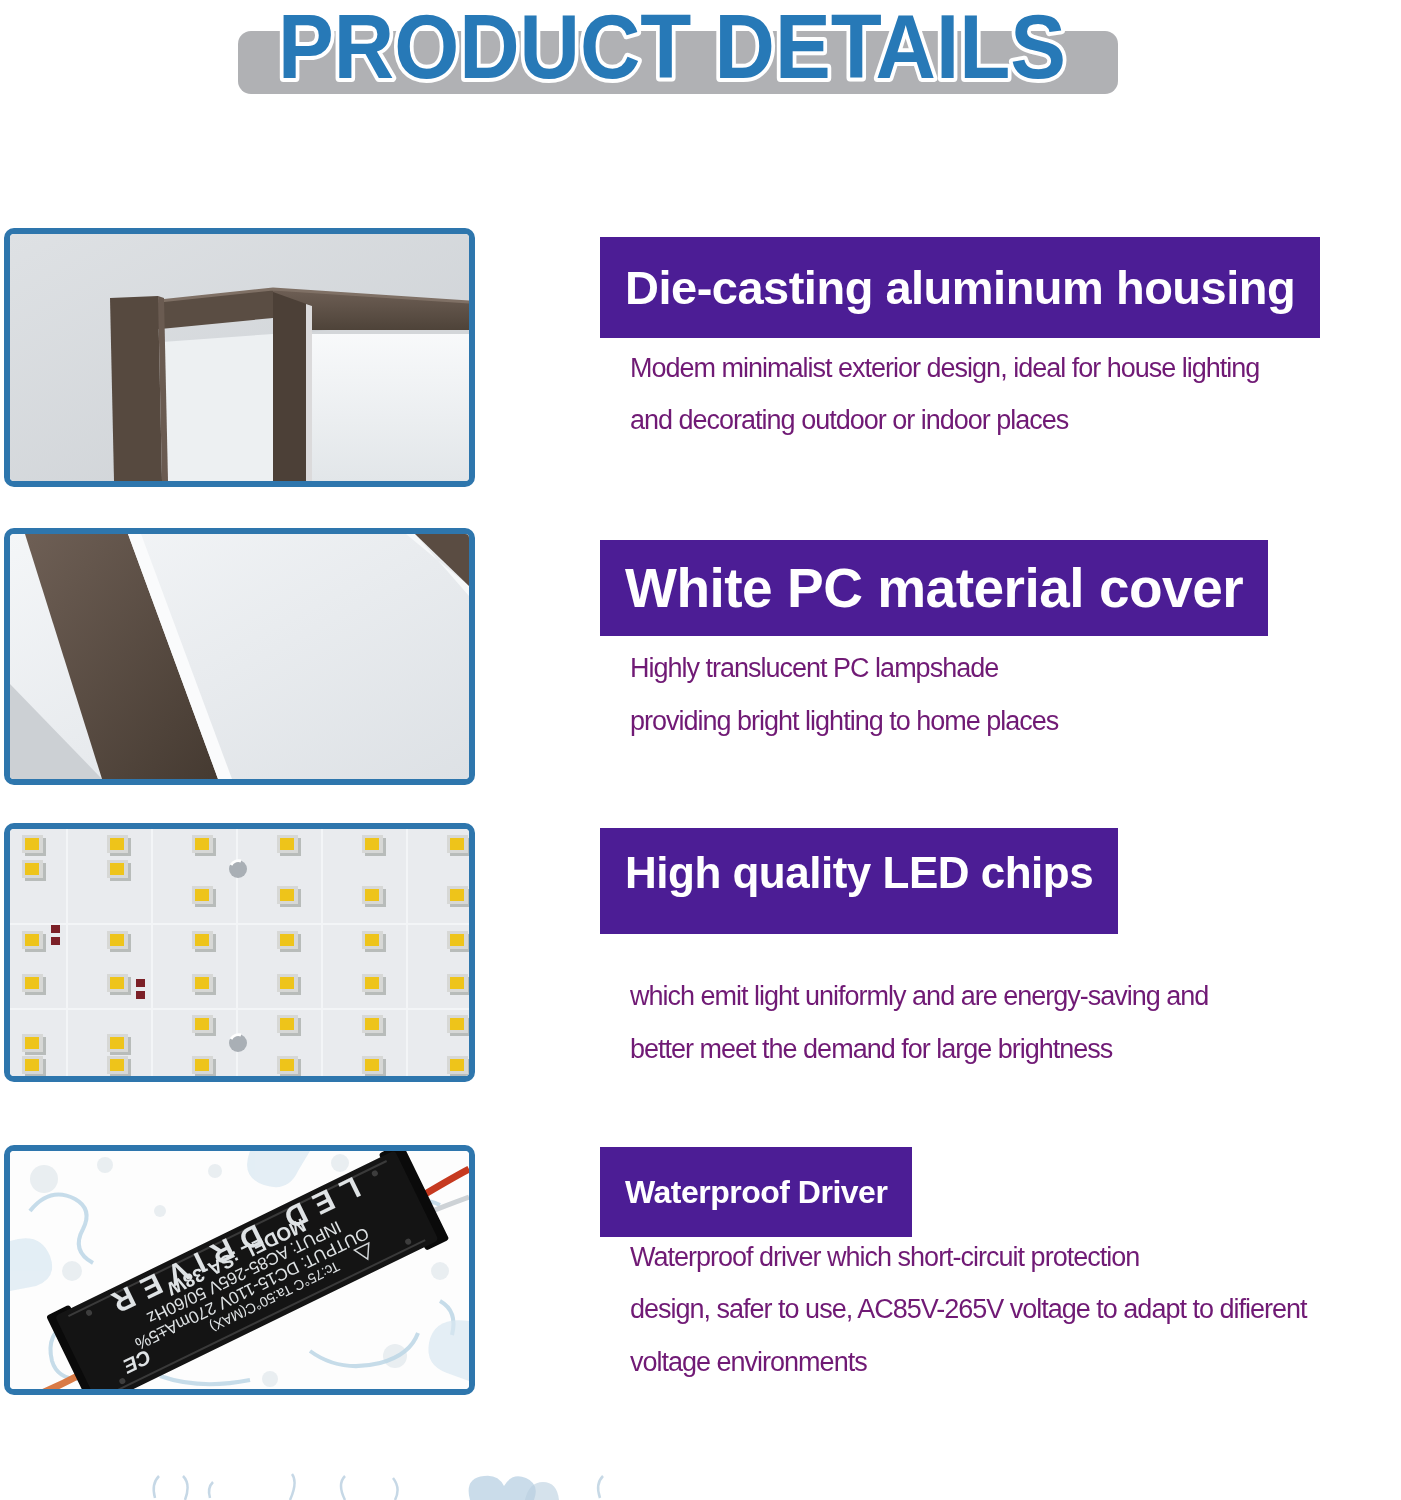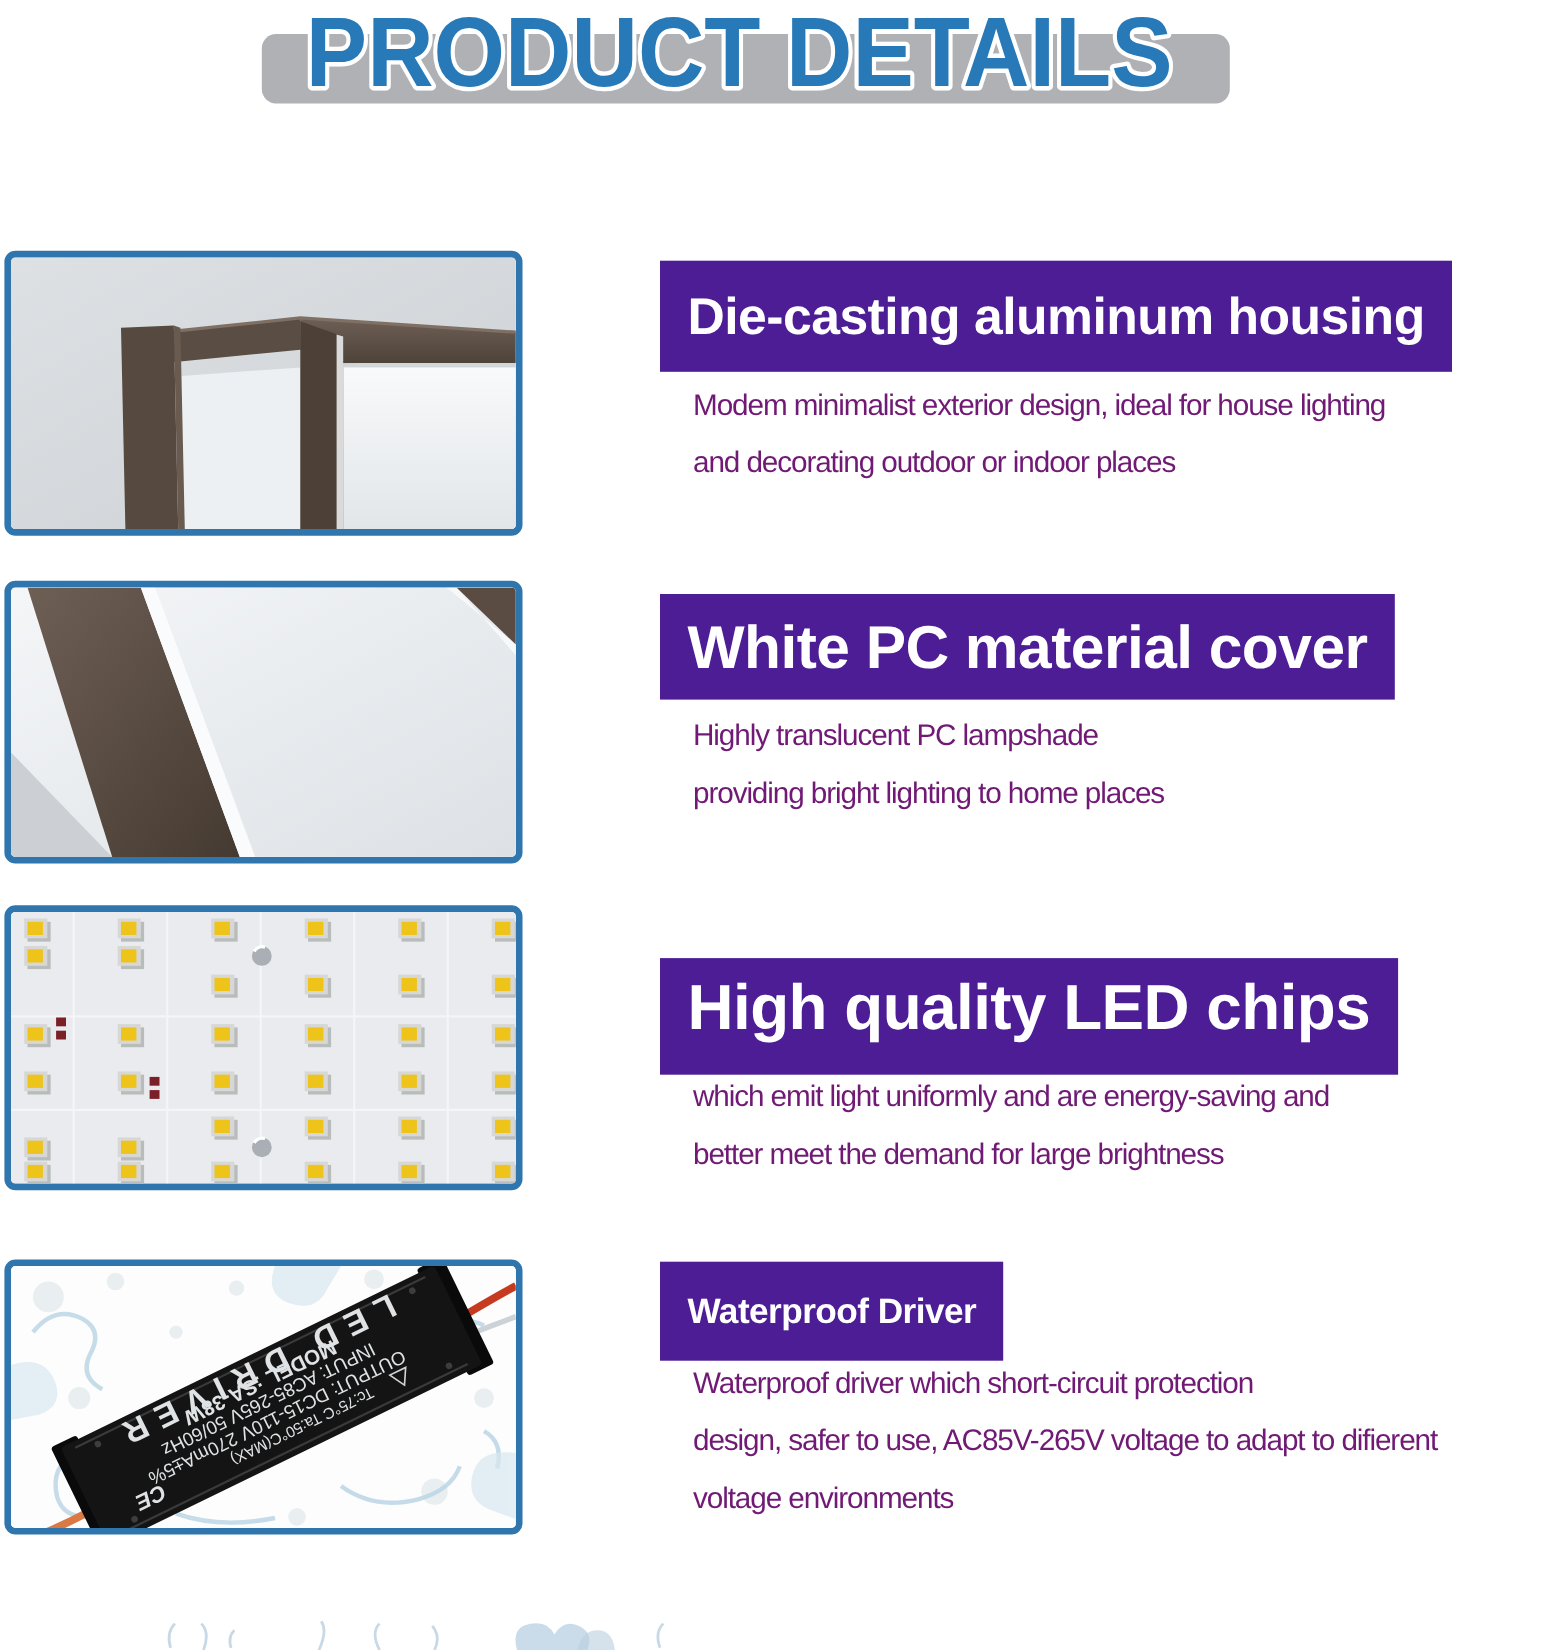--- a/index.html
+++ b/index.html
@@ -19,21 +19,21 @@
   .photo svg{display:block;}
   #photo-1{top:228px;height:247px;}
   #photo-2{top:528px;height:245px;}
   #photo-3{top:823px;height:247px;}
   #photo-4{top:1145px;height:238px;}
   
   .banner{position:absolute;left:600px;background:#4c1d95;color:#ffffff;font-weight:bold;
     padding:10px 25px;white-space:nowrap;letter-spacing:-0.5px;}
   #banner-1{top:237px;height:81px;line-height:81px;font-size:47px;}
   #banner-2{top:540px;height:76px;line-height:76px;font-size:55px;}
-  #banner-3{top:828px;height:86px;line-height:70px;font-size:58px;margin-top:43px;}
+  #banner-3{top:828px;height:86px;line-height:70px;font-size:44px;}
   #banner-4{top:1147px;height:70px;line-height:70px;font-size:32px;}
   
   .body-line{position:absolute;left:610px;font-size:27px;letter-spacing:-1px;
     color:#701a75;white-space:nowrap;margin-left:20px;}
   
   #bottom-splash{position:absolute;left:130px;top:1468px;width:540px;height:32px;}
 </style>
 </head>
 <body>
 

